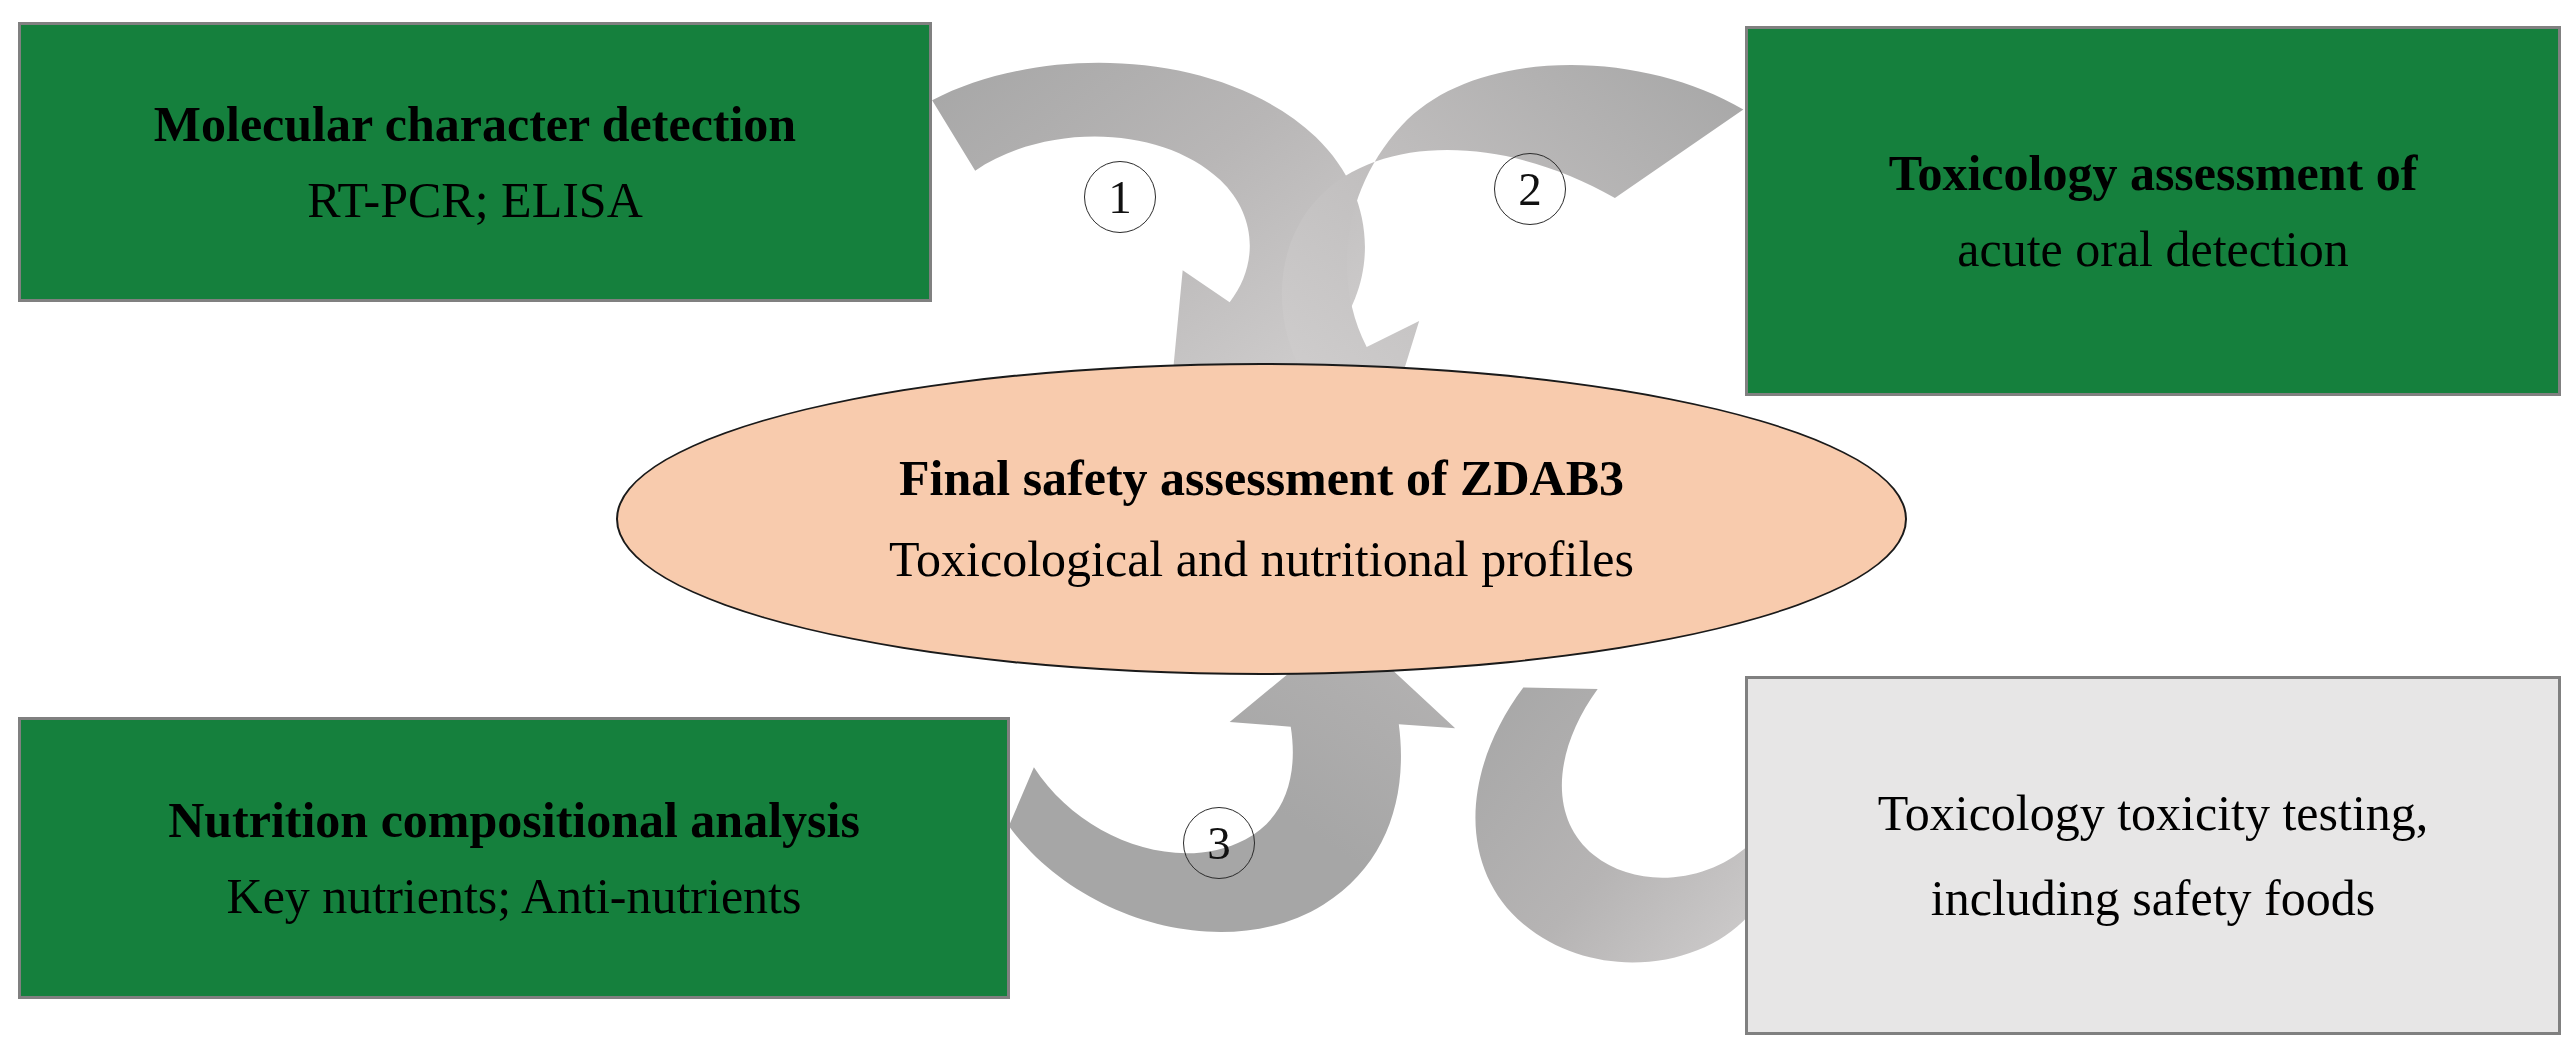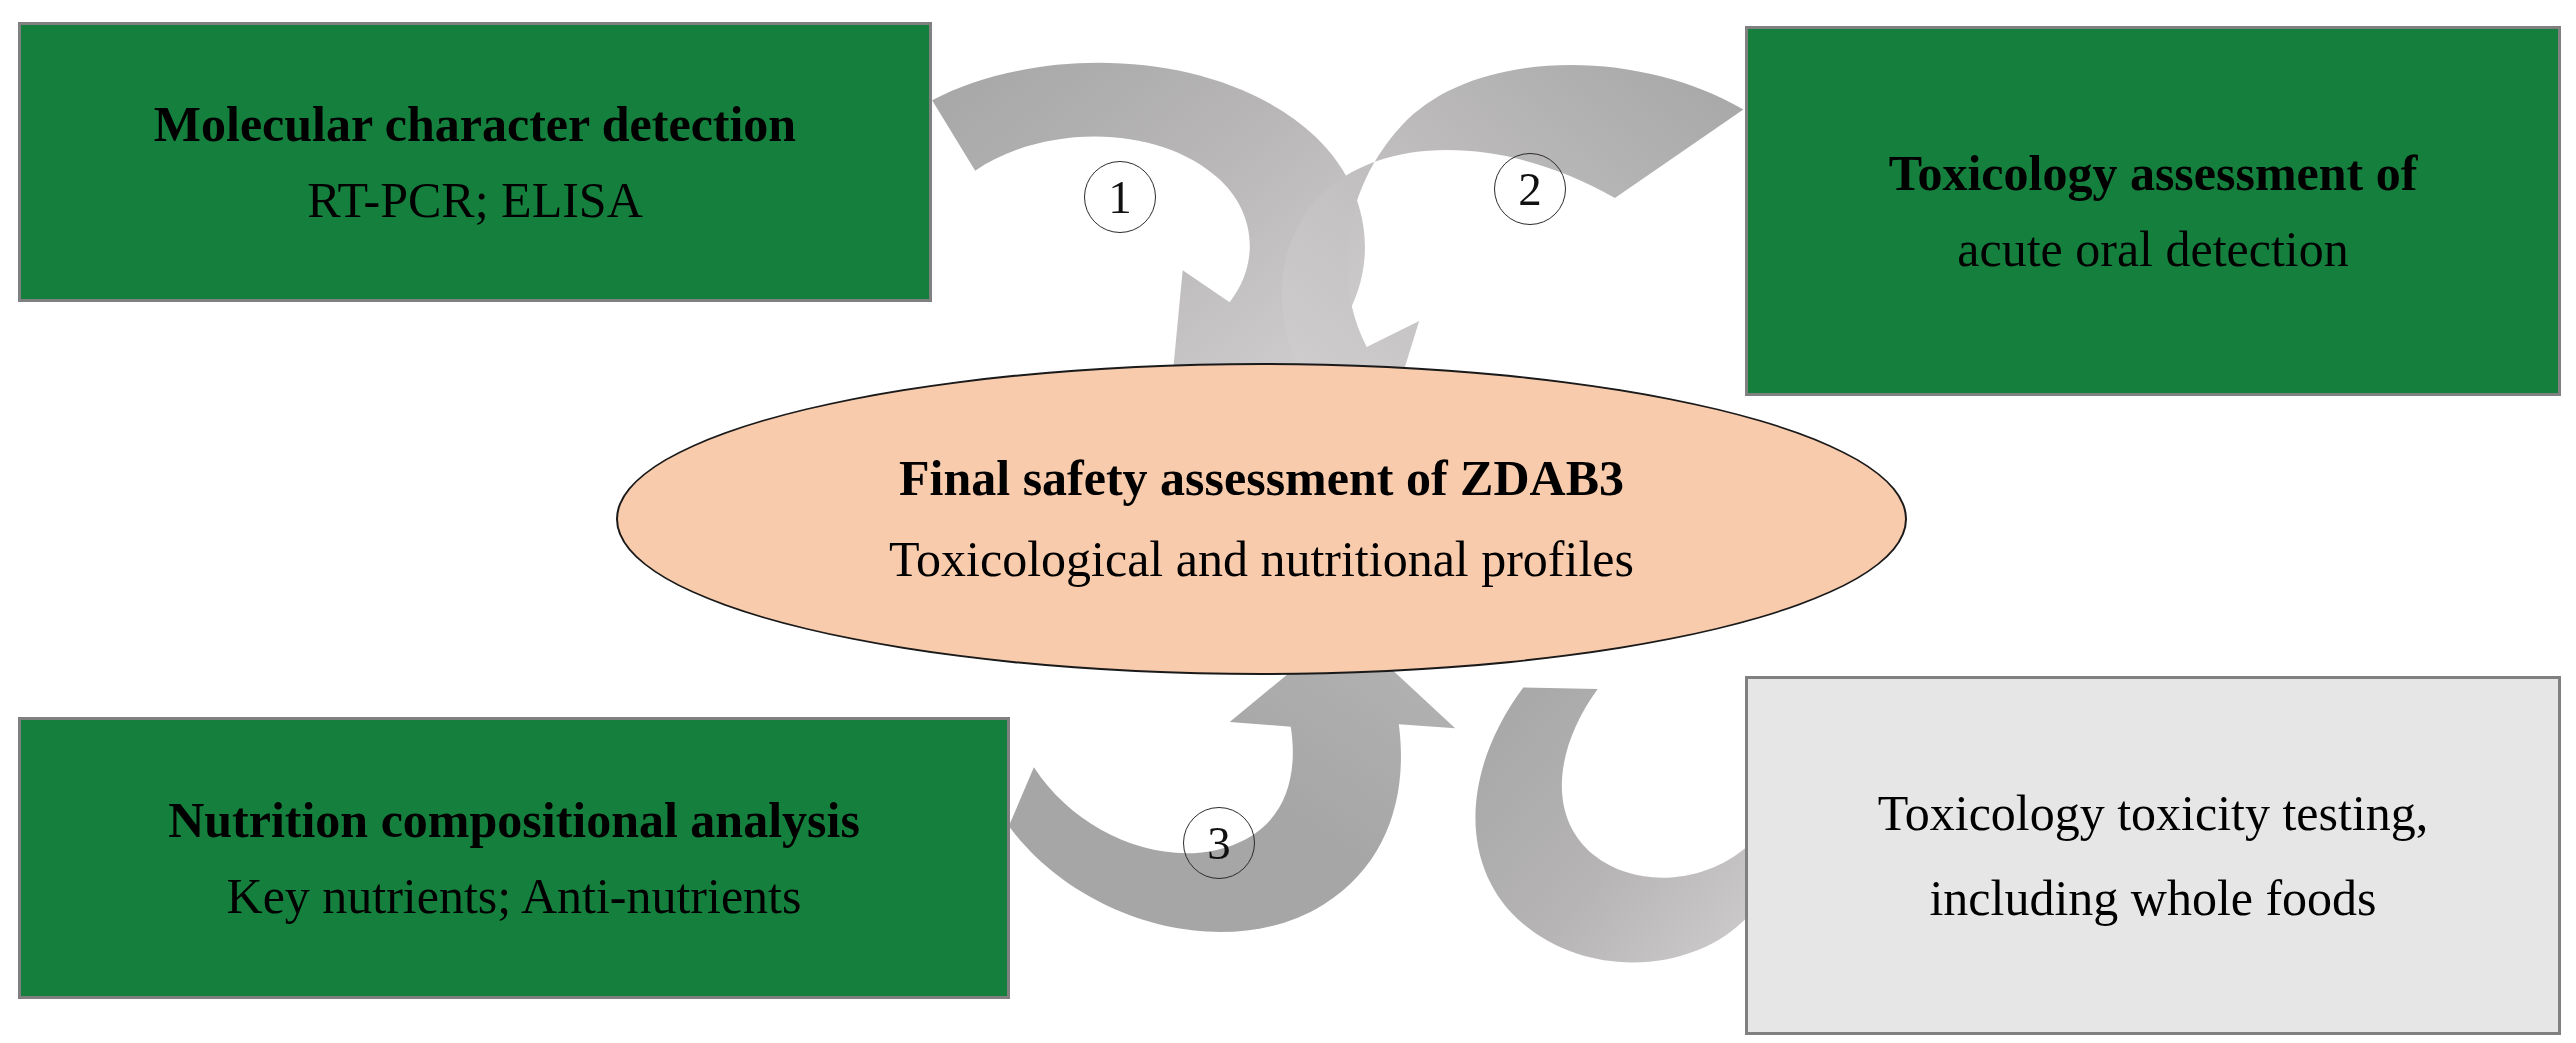--- a/index.html
+++ b/index.html
@@ -198,21 +198,21 @@
     <span class="line normal">Toxicological and nutritional profiles</span>
   </div>
 
   <div class="box blue" id="box-nutrition">
     <span class="line bold">Nutrition compositional analysis</span>
     <span class="line normal">Key nutrients; Anti-nutrients</span>
   </div>
 
   <div class="box gray" id="box-additional">
     <span class="line normal">Toxicology toxicity testing,</span>
-    <span class="line normal">including whole foods</span>
+    <span class="line normal">including safety foods</span>
   </div>
 
   <div class="step-circle" id="step-1">
     <span>1</span>
   </div>
   <div class="step-circle" id="step-2">
     <span>2</span>
   </div>
   <div class="step-circle" id="step-3">
     <span>3</span>

